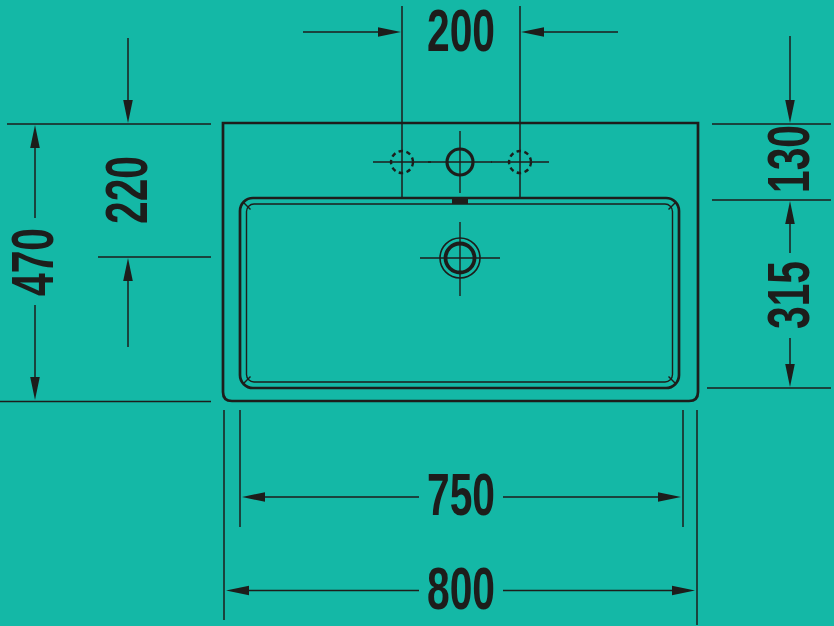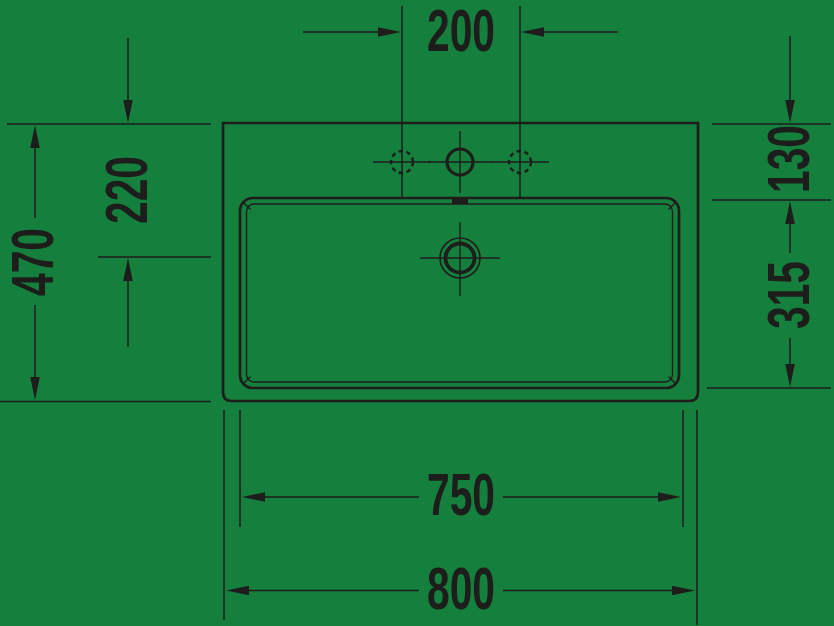--- a/index.html
+++ b/index.html
@@ -4,21 +4,21 @@
 <style>
   html, body {
     margin: 0;
     padding: 0;
     background: #ffffff;
   }
   .canvas {
     position: relative;
     width: 834px;
     height: 626px;
-    background: #15803d;
+    background: #14b8a6;
     overflow: hidden;
   }
   svg { display: block; }
   .ln {
     stroke: #1d1d1b;
     fill: none;
     stroke-width: 1.5;
   }
   .thick  { stroke-width: 2.7; }
   .thin   { stroke-width: 1.4; }

